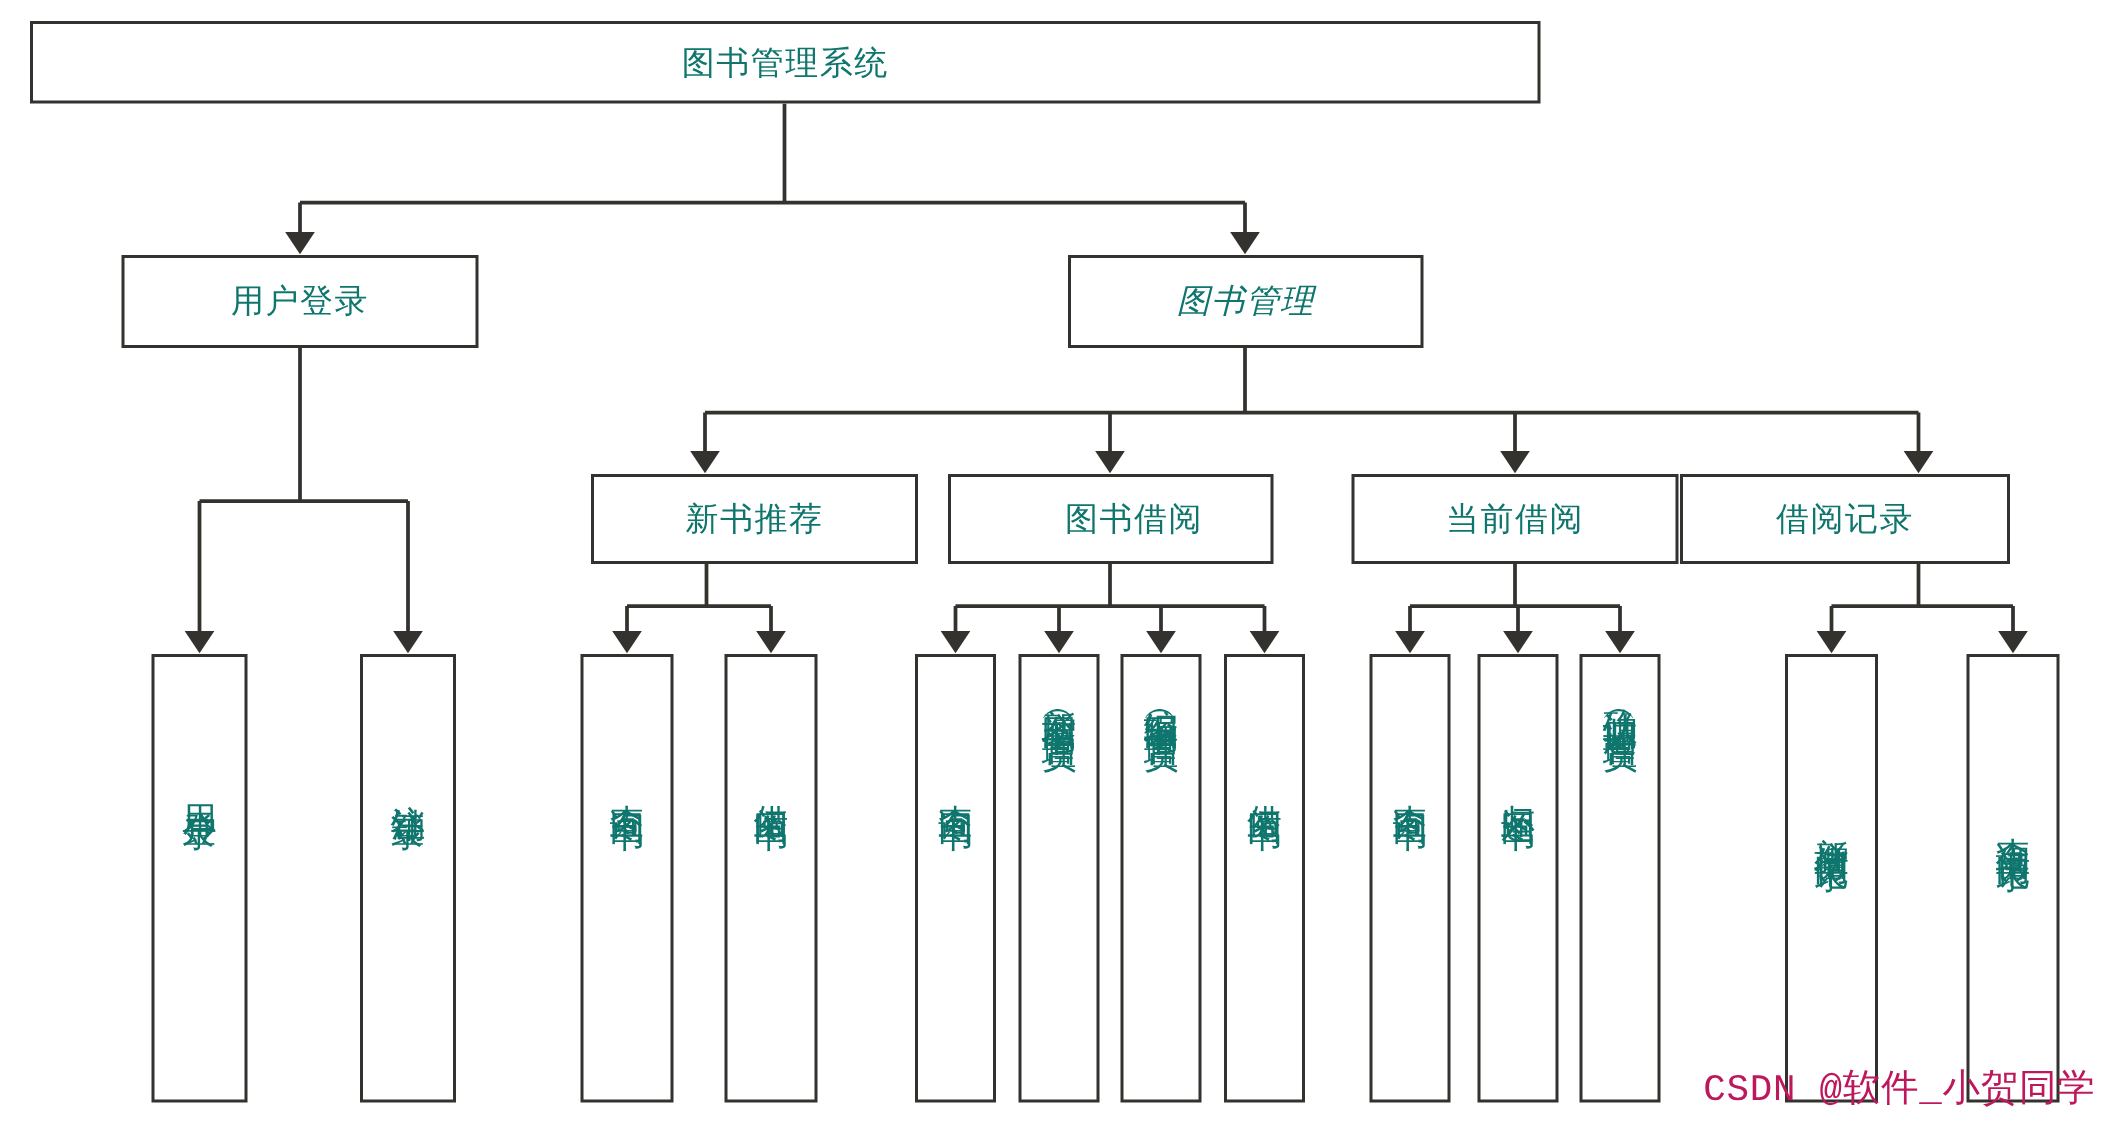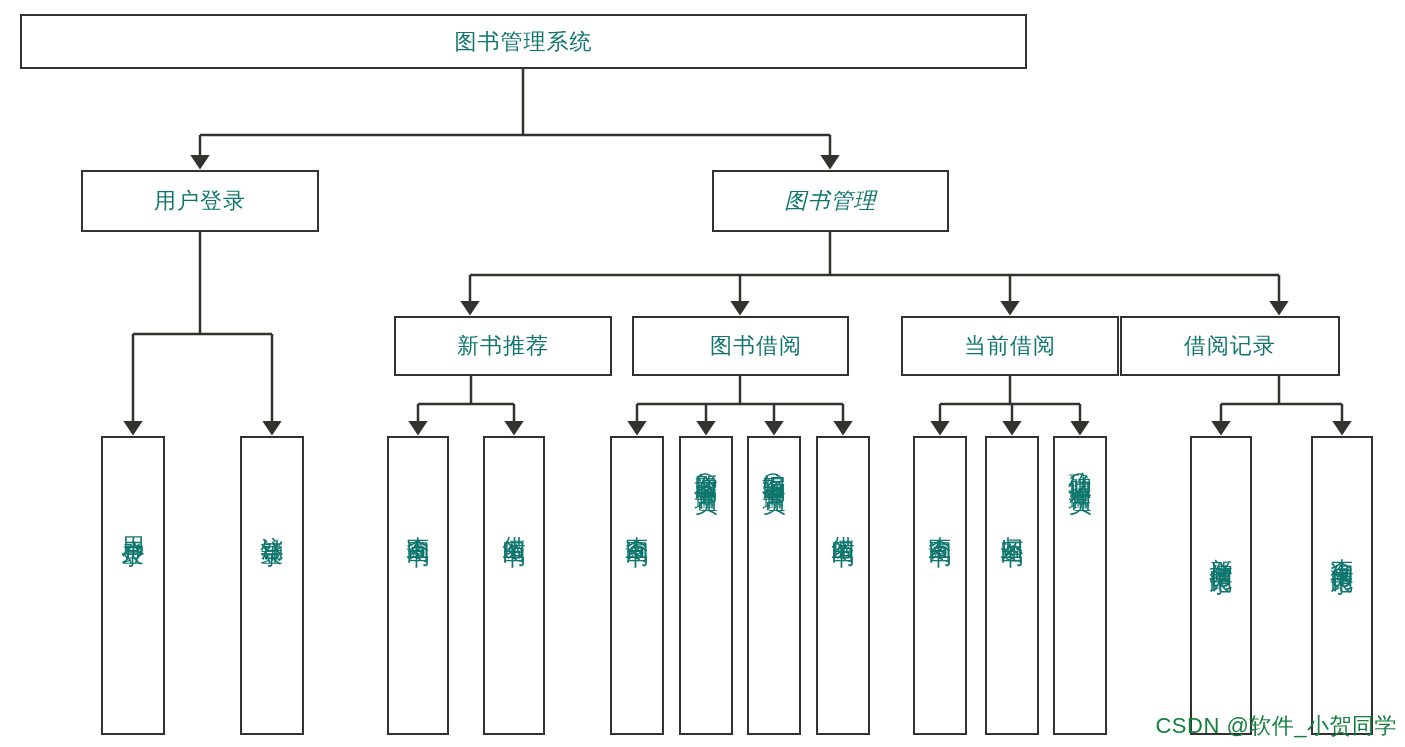--- a/index.html
+++ b/index.html
@@ -59,26 +59,26 @@
     white-space: nowrap;
     text-align: left;
   }
   .node.leaf.pad-mid .lbl { padding-top: 74px; }
   .node.leaf.pad-low .lbl { padding-top: 96px; }
   .node.leaf.pad-tiny .lbl { padding-top: 10px; }
   #watermark {
     position: absolute;
     right: 8px;
     bottom: 6px;
-    font-size: 22px;
-    color: #15803d;
+    font-size: 25px;
+    color: #be185d;
     letter-spacing: 0.5px;
     z-index: 5;
     white-space: nowrap;
-    font-family: Liberation Sans, sans-serif;
+    font-family: Liberation Mono, monospace;
   }
 </style>
 </head>
 <body>
 
 <div id="canvas">
 
   <svg id="edges" viewBox="0 0 1405 747">
     <defs>
       <marker id="arrow" markerWidth="10" markerHeight="10" refX="3" refY="5" orient="auto" markerUnits="strokeWidth">

